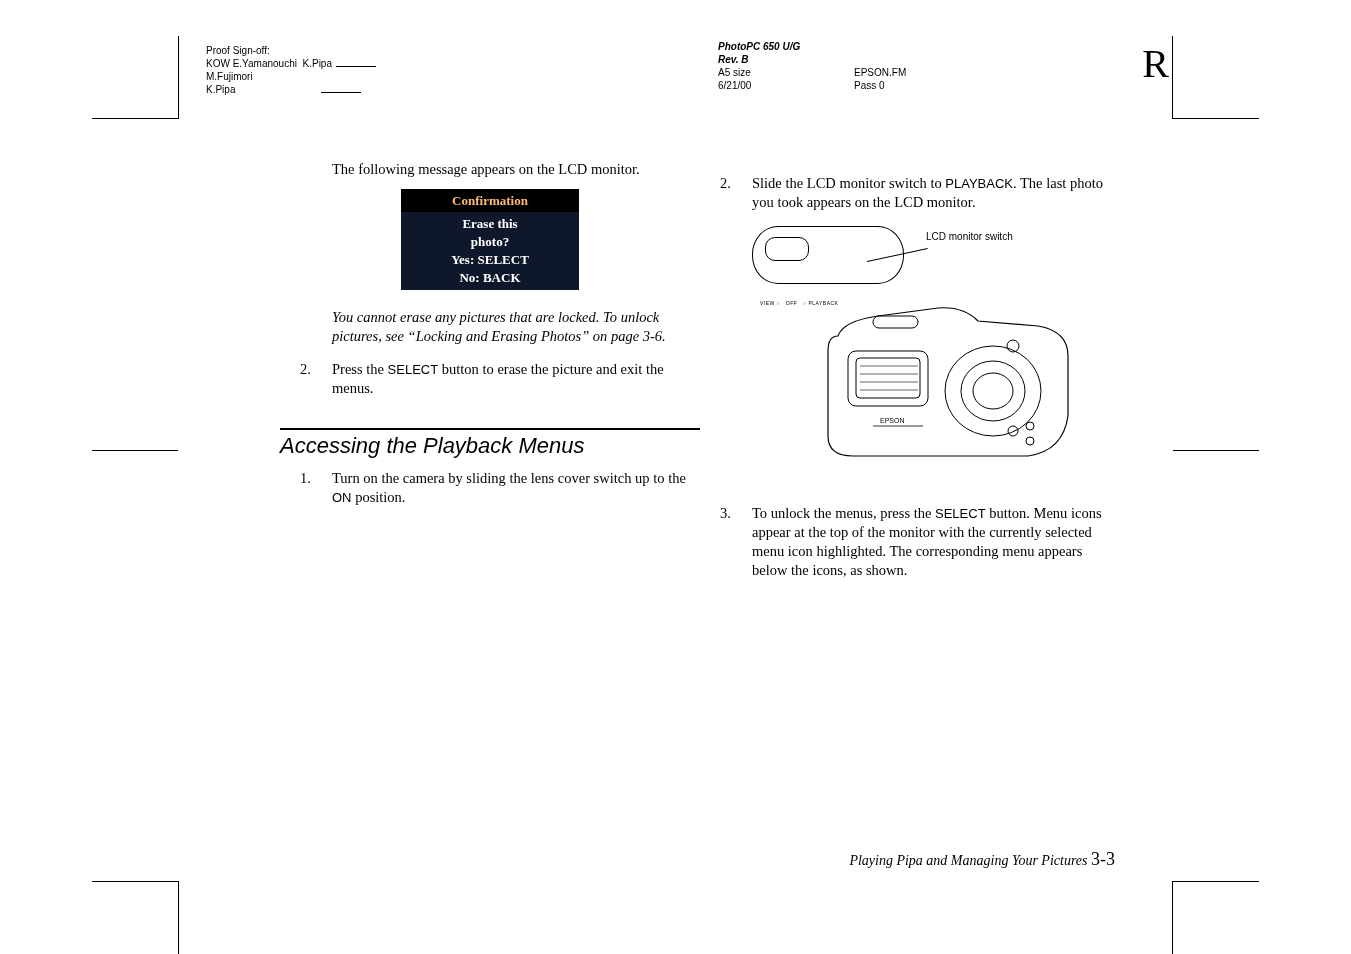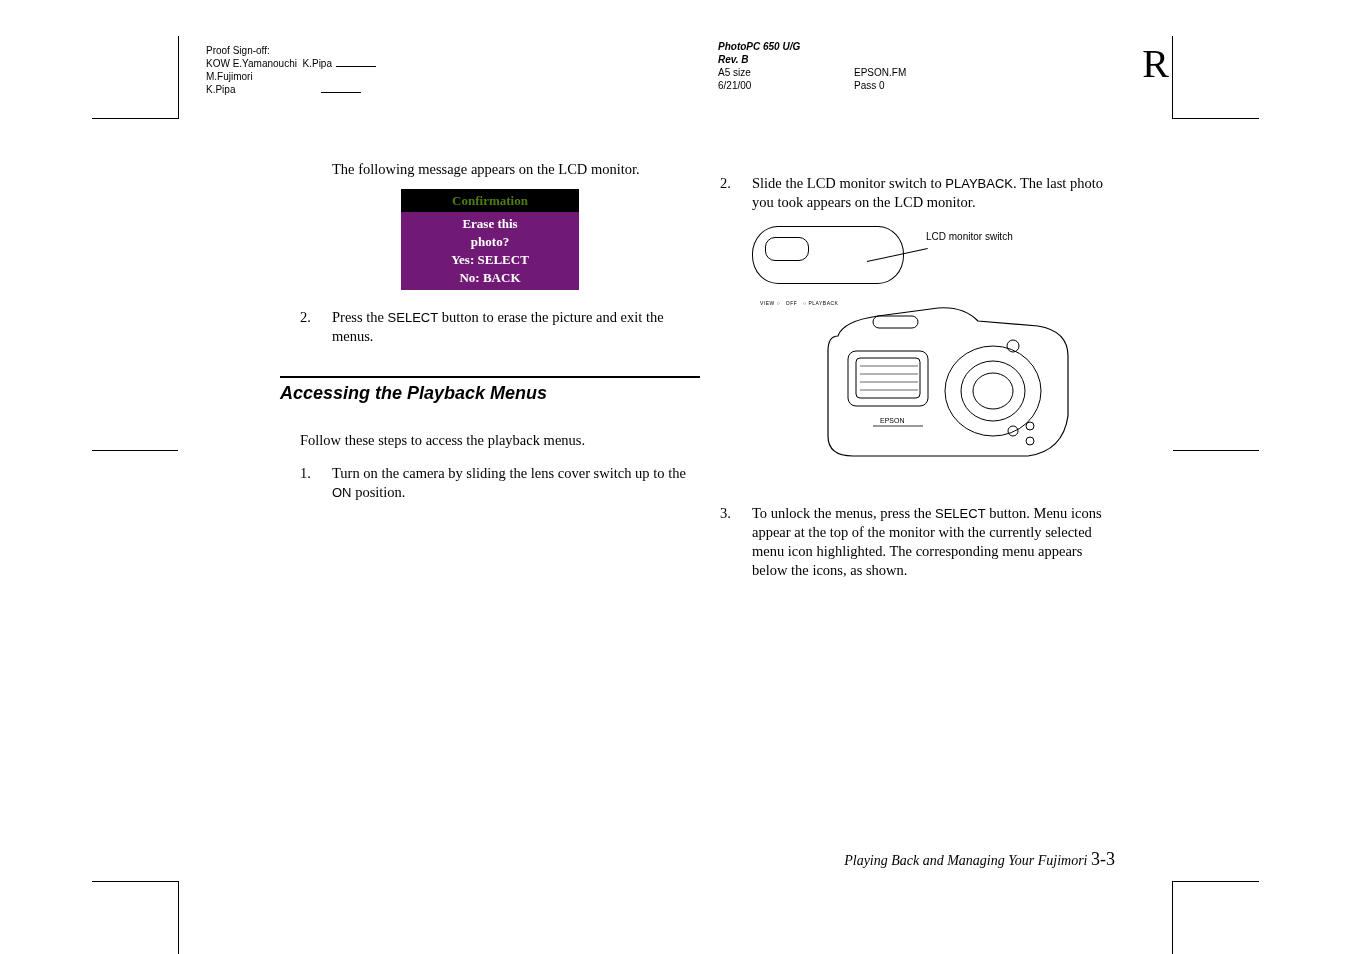--- a/index.html
+++ b/index.html
@@ -12,31 +12,31 @@
 .bigR{position:absolute;top:40px;right:182px;font-size:40px;font-family:"Times New Roman",serif}
 .hdr-l{position:absolute;top:44px;left:206px;font-family:Helvetica,Arial,sans-serif;font-size:10px;line-height:13px}
 .hdr-l .sig{display:inline-block;width:40px;border-bottom:1px solid #000;margin-left:4px}
 .hdr-r{position:absolute;top:40px;left:718px;font-family:Helvetica,Arial,sans-serif;font-size:10px;line-height:13px}
 .hdr-r .bold{font-weight:700;font-style:italic}
 .hdr-r .row{display:flex}.hdr-r .row span:first-child{width:136px}
 .page{position:absolute;top:160px;left:280px;width:840px;height:660px;display:flex;}
 .col{flex:1;font-size:14.5px;line-height:19px}
 .indent{margin-left:52px}
 .confirm{margin:10px auto 18px;width:178px;font-family:"Times New Roman",serif;font-weight:700;font-size:13px;text-align:center}
-.confirm .t{background:#000;color:#4d7c0f;padding:2px 0}
-.confirm .b{background:#701a75;color:#fff;padding:3px 0;line-height:18px}
+.confirm .t{background:#000;color:#fdba74;padding:2px 0}
+.confirm .b{background:#0f172a;color:#fff;padding:3px 0;line-height:18px}
 .note-h{font-style:italic;font-weight:700;margin-left:52px;margin-top:6px}
 .note-b{font-style:italic;margin-left:52px;margin-right:20px}
 ol{margin:0;padding:0;list-style:none}
 li{display:flex;margin:14px 0 0 20px}
 li .n{width:32px;flex-shrink:0}
 li .t{flex:1;padding-right:10px}
 .sans{font-family:Helvetica,Arial,sans-serif;font-size:13px}
 .rule{height:1.5px;background:#000;margin:30px 0 6px}
-.h2{font-family:Helvetica,Arial,sans-serif;font-weight:700;font-style:italic;font-size:18px;margin-bottom:28px}
+.h2{font-family:Helvetica,Arial,sans-serif;font-weight:400;font-style:italic;font-size:22px;margin-bottom:12px}
 .camera-wrap{position:relative;margin:14px 0 18px 52px;height:260px}
 .switch{position:absolute;top:0;left:0;width:150px;height:56px;border:1px solid #000;border-radius:26px/28px}
 .switch:after{content:"";position:absolute;left:12px;top:10px;width:42px;height:22px;border:1px solid #000;border-radius:10px}
 .switch-label{position:absolute;top:68px;left:8px;font-family:Helvetica,Arial,sans-serif;font-size:5px;letter-spacing:.5px}
 .lbl{position:absolute;top:4px;left:174px;font-family:Helvetica,Arial,sans-serif;font-size:10px;line-height:13px}
 .lead{position:absolute;top:35px;left:115px;width:62px;height:1px;background:#000;transform:rotate(-12deg);transform-origin:left}
 .cam{position:absolute;top:70px;left:66px;width:260px;height:175px}
 .cam-body{position:absolute;inset:0}
 .cam-body svg{width:100%;height:100%}
 .footer{position:absolute;bottom:84px;right:236px;font-style:italic;font-size:14px}
@@ -83,29 +83,29 @@
     <div class="indent">The following message appears on the LCD monitor.</div>
     <div class="confirm">
       <div class="t">Confirmation</div>
       <div class="b">
         <div>Erase this</div>
         <div>photo?</div>
         <div>Yes: SELECT</div>
         <div>No: BACK</div>
       </div>
     </div>
+    <div class="note-b">You cannot erase any pictures that are locked. To unlock pictures, see “Locking and Erasing Photos” on page 3-6.</div>
     <ol>
         <li>
           <span class="n">2.</span>
           <span class="t"><span>Press the </span><span class="sans">SELECT</span><span> button to erase the picture and exit the menus.</span></span>
         </li>
       </ol>
     <div class="rule"></div>
     <div class="h2">Accessing the Playback Menus</div>
-    <div style="margin-left:20px">Follow these steps to access the playback menus.</div>
     <ol>
         <li>
           <span class="n">1.</span>
           <span class="t"><span>Turn on the camera by sliding the lens cover switch up to the </span><span class="sans">ON</span><span> position.</span></span>
         </li>
       </ol>
   </div>
 
   <div class="col">
     <ol>
@@ -143,15 +143,15 @@
     <ol>
         <li>
           <span class="n">3.</span>
           <span class="t"><span>To unlock the menus, press the </span><span class="sans">SELECT</span><span> button. Menu icons appear at the top of the monitor with the currently selected menu icon highlighted. The corresponding menu appears below the icons, as shown.</span></span>
         </li>
       </ol>
   </div>
 </div>
 
 <div class="footer">
-  <span>Playing Back and Managing Your Fujimori</span>
+  <span>Playing Pipa and Managing Your Pictures</span>
   <span class="pn">3-3</span>
 </div>
 
 </body></html>

